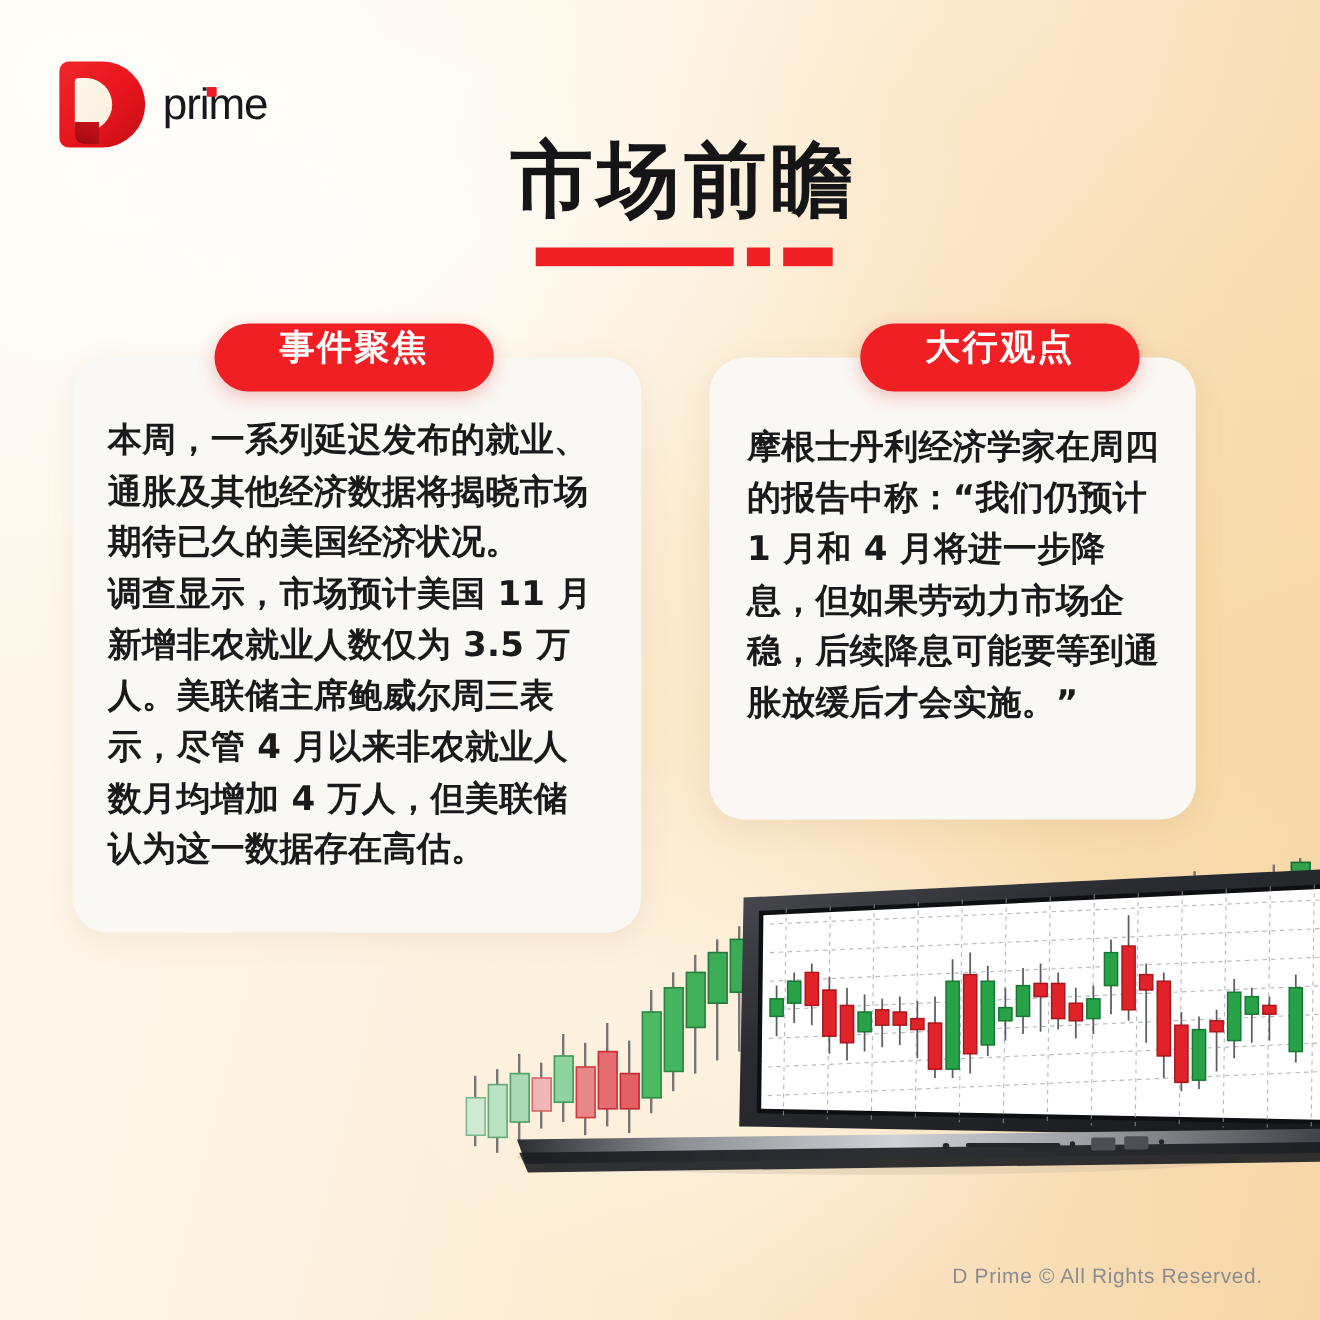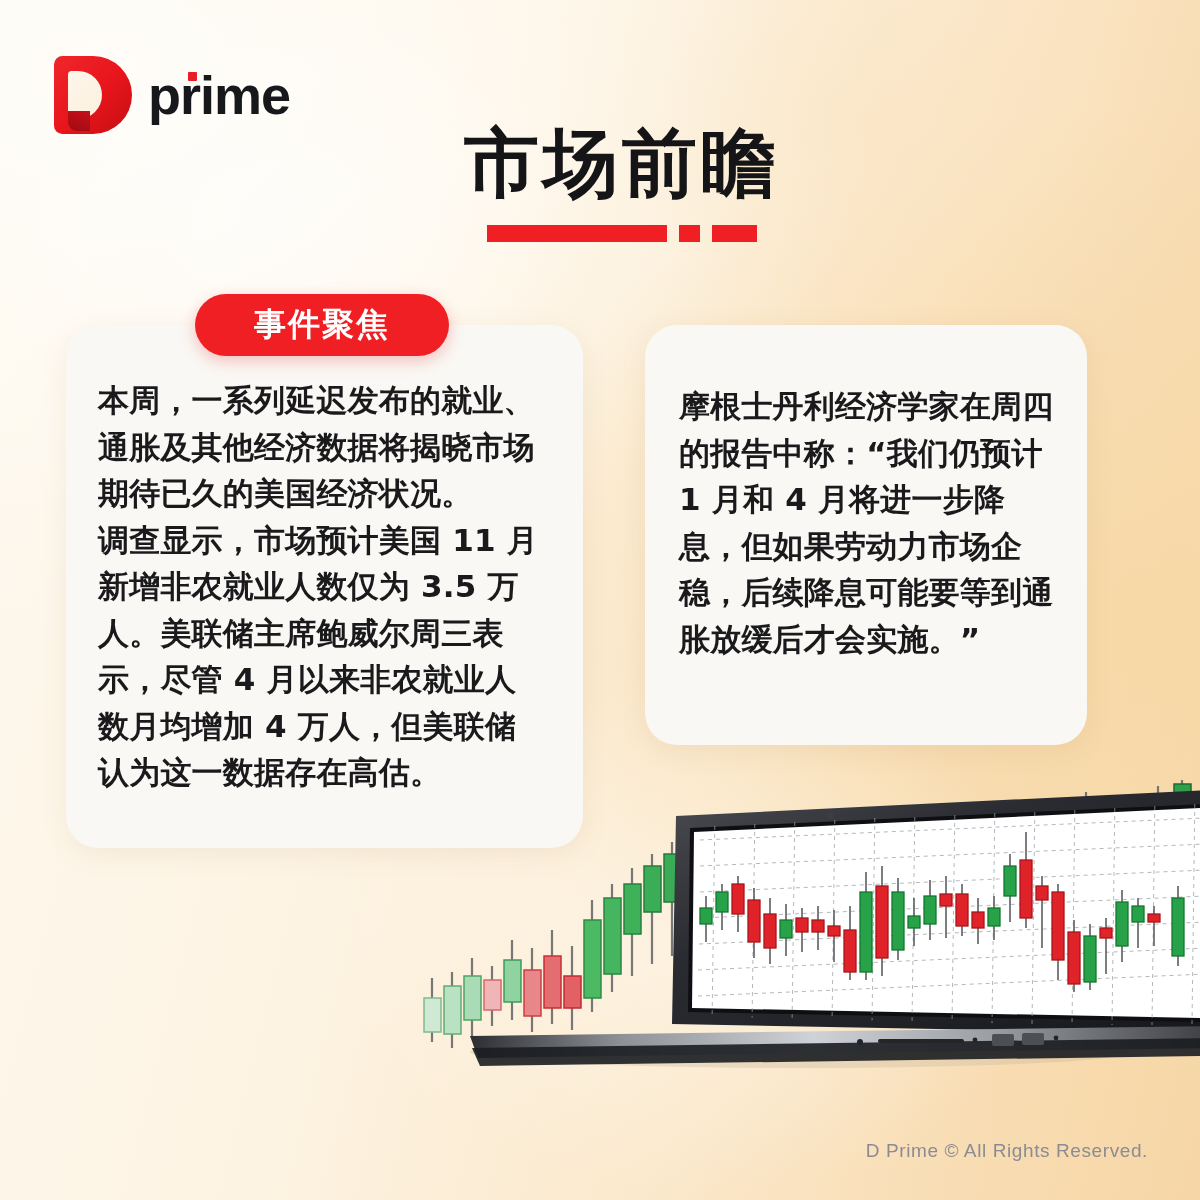--- a/index.html
+++ b/index.html
@@ -43,21 +43,21 @@
   .logo-mark .dcut{
     position:absolute; left:14px; top:15px; width:34px; height:48px;
     background:linear-gradient(135deg,#fdf6ea,#fbf0df);
     border-radius:4px 26px 26px 4px;
   }
   .logo-mark .dnotch{
     position:absolute; left:14px; bottom:3px; width:22px; height:20px;
     background:linear-gradient(200deg,#c8101a,#9e0b12);
     border-radius:0 0 0 9px;
   }
-  .logo-word { font-size:54px; font-weight:700; color:#17181c; letter-spacing:-1px; line-height:1; position:relative; }
+  .logo-word { font-size:40px; font-weight:400; color:#17181c; letter-spacing:-1px; line-height:1; position:relative; }
   .logo-word .dot { position:absolute; width:9px; height:9px; background:#ea1d25; border-radius:1px; left:40px; top:4px; }
 
   
   .title-wrap { position:absolute; left:0; right:0; top:124px; text-align:center;padding-left:44px; }
   .title {
     font-family:"DejaVu Sans","Liberation Sans",sans-serif;
     font-size:75px; font-weight:900; color:#151517;
     letter-spacing:4px; line-height:1.05;
   }
   .rule { margin-top:22px; display:flex; justify-content:center; align-items:center; gap:12px; }
@@ -90,34 +90,34 @@
 
   
   .badge {
     position:absolute;
     height:62px;
     border-radius:34px;
     background:#f01f23;
     color:#fff;
     font-family:"DejaVu Sans","Liberation Sans",sans-serif;
     font-size:32px; font-weight:900; letter-spacing:2px;
-    display:flex; align-items:center; justify-content:center;
+    display:flex; justify-content:center;
     box-shadow:0 5px 16px rgba(224,30,36,.26);
     z-index:5;
   }
   .badge-left  { left:195px; top:294px; width:254px; }
   .badge-right { left:782px; top:294px; width:254px; }
 
   
   .art { position:absolute; left:0; right:0; bottom:0; height:420px; z-index:1; }
   .art svg { position:absolute; inset:0; width:100%; height:100%; }
 
   
   .footer {
-    position:absolute; right:52px; bottom:38px;
+    position:absolute; right:52px; bottom:28px;
     font-size:19px; color:#8b8b93; letter-spacing:.6px;
     font-family:"Liberation Sans",sans-serif;
   }
 </style>
 </head>
 <body>
 
 <div id="poster">
 
   <div class="logo">
@@ -342,16 +342,19 @@
 
   <div class="card card-right">
     <div class="card-body">
       <p>摩根士丹利经济学家在周四的报告中称：“我们仍预计 1 月和 4 月将进一步降息，但如果劳动力市场企稳，后续降息可能要等到通胀放缓后才会实施。”</p>
     </div>
   </div>
 
   <div class="badge badge-left">
     <span>事件聚焦</span>
   </div>
+  <div class="badge badge-right">
+    <span>大行观点</span>
+  </div>
 
   <div class="footer">D Prime © All Rights Reserved.</div>
 
 </div>
 
 </body></html>

